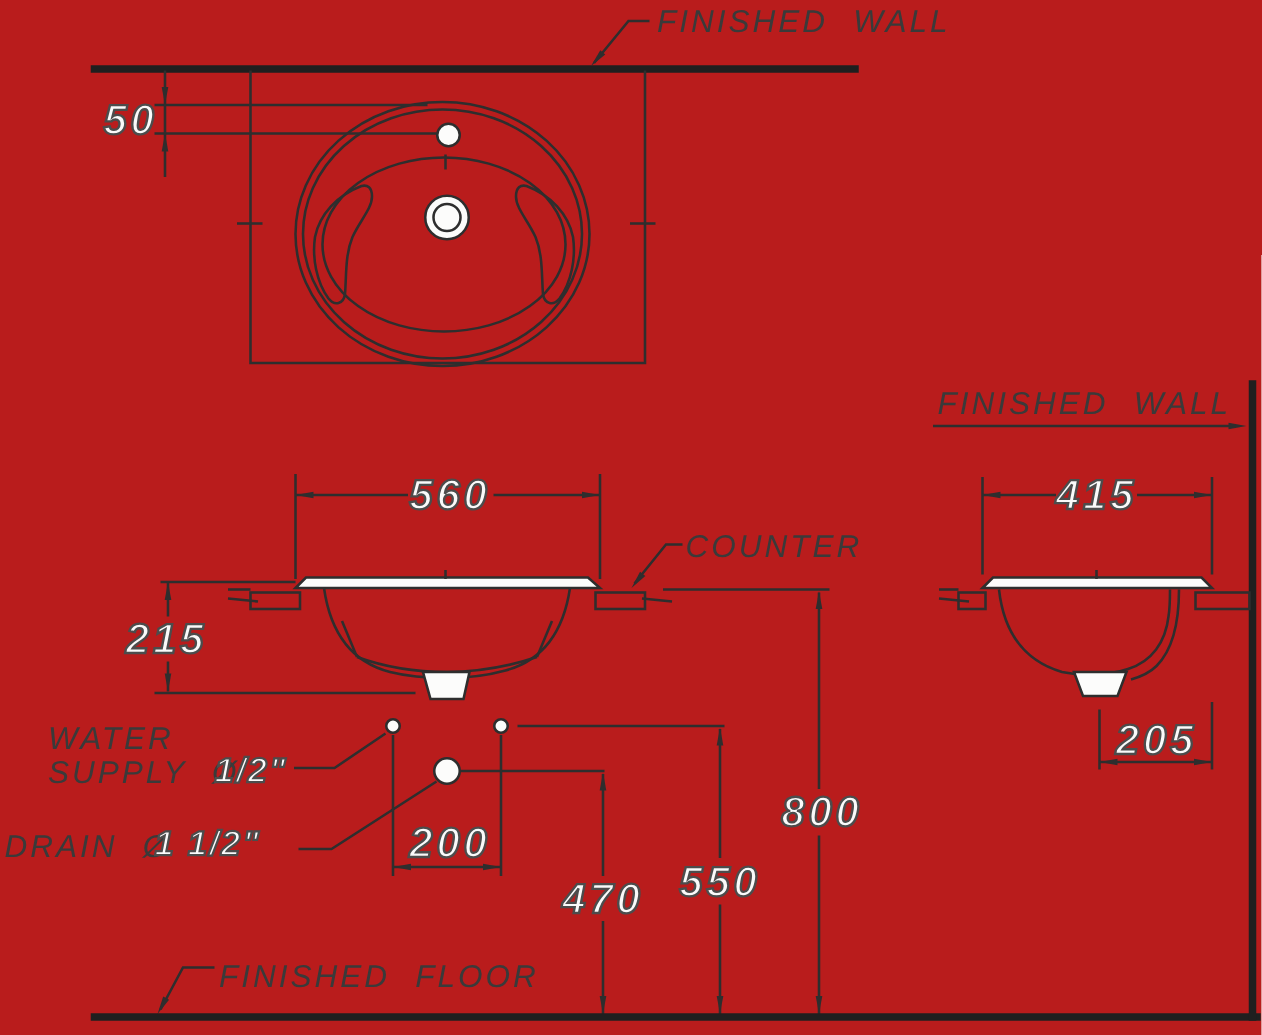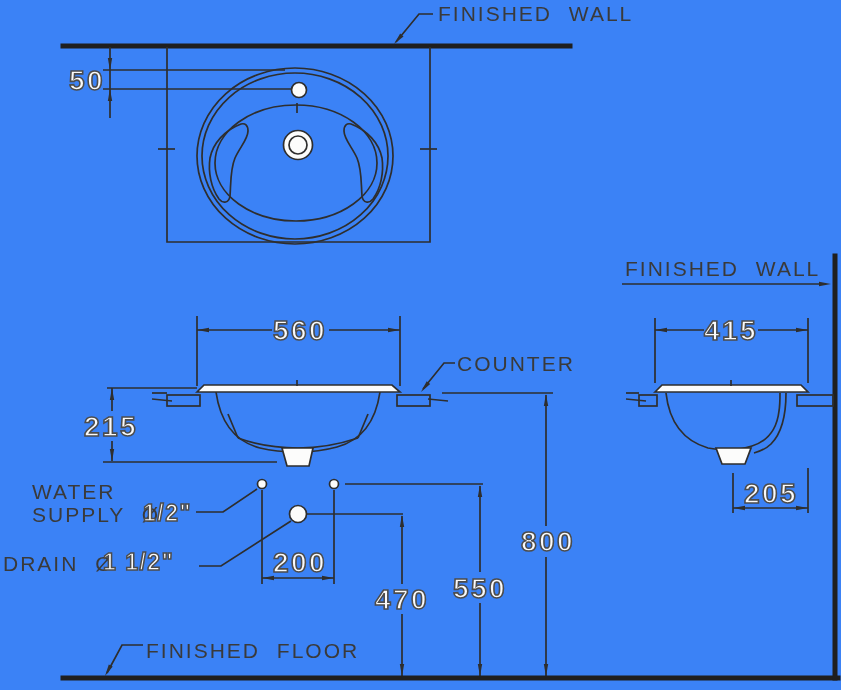--- a/index.html
+++ b/index.html
@@ -1,17 +1,17 @@
 <!DOCTYPE html>
 <html><head>
 <meta charset="utf-8">
 <style>
   html,body{margin:0;padding:0;background:#ffffff;}
-  #stage{position:relative;width:841px;height:690px;background:#3b82f6;overflow:hidden;
-         font-family:"Liberation Sans", sans-serif;}
+  #stage{position:relative;width:841px;height:690px;background:#b91c1c;overflow:hidden;
+         font-family:"Liberation Sans", sans-serif;font-style:italic;}
   svg{position:absolute;left:0;top:0;}
   .thin{stroke:#2e2e2e;stroke-width:1.7;fill:none;}
   .thick{stroke:#1f1f1f;stroke-width:5;fill:none;stroke-linecap:square;}
   .wfill{fill:#fcfcfb;}
   .arrow{fill:#2e2e2e;stroke:none;}
   .lbl{font-family:"Liberation Sans", sans-serif;font-size:21px;fill:#3a3a3a;
        letter-spacing:2px;word-spacing:9px;}
   .dim{font-family:"Liberation Sans", sans-serif;font-size:28px;font-weight:bold;
        letter-spacing:2.5px;fill:#fafafa;stroke:#4c4c4c;stroke-width:1.6;}
   .dimb{font-family:"Liberation Sans", sans-serif;font-size:23px;font-weight:bold;

